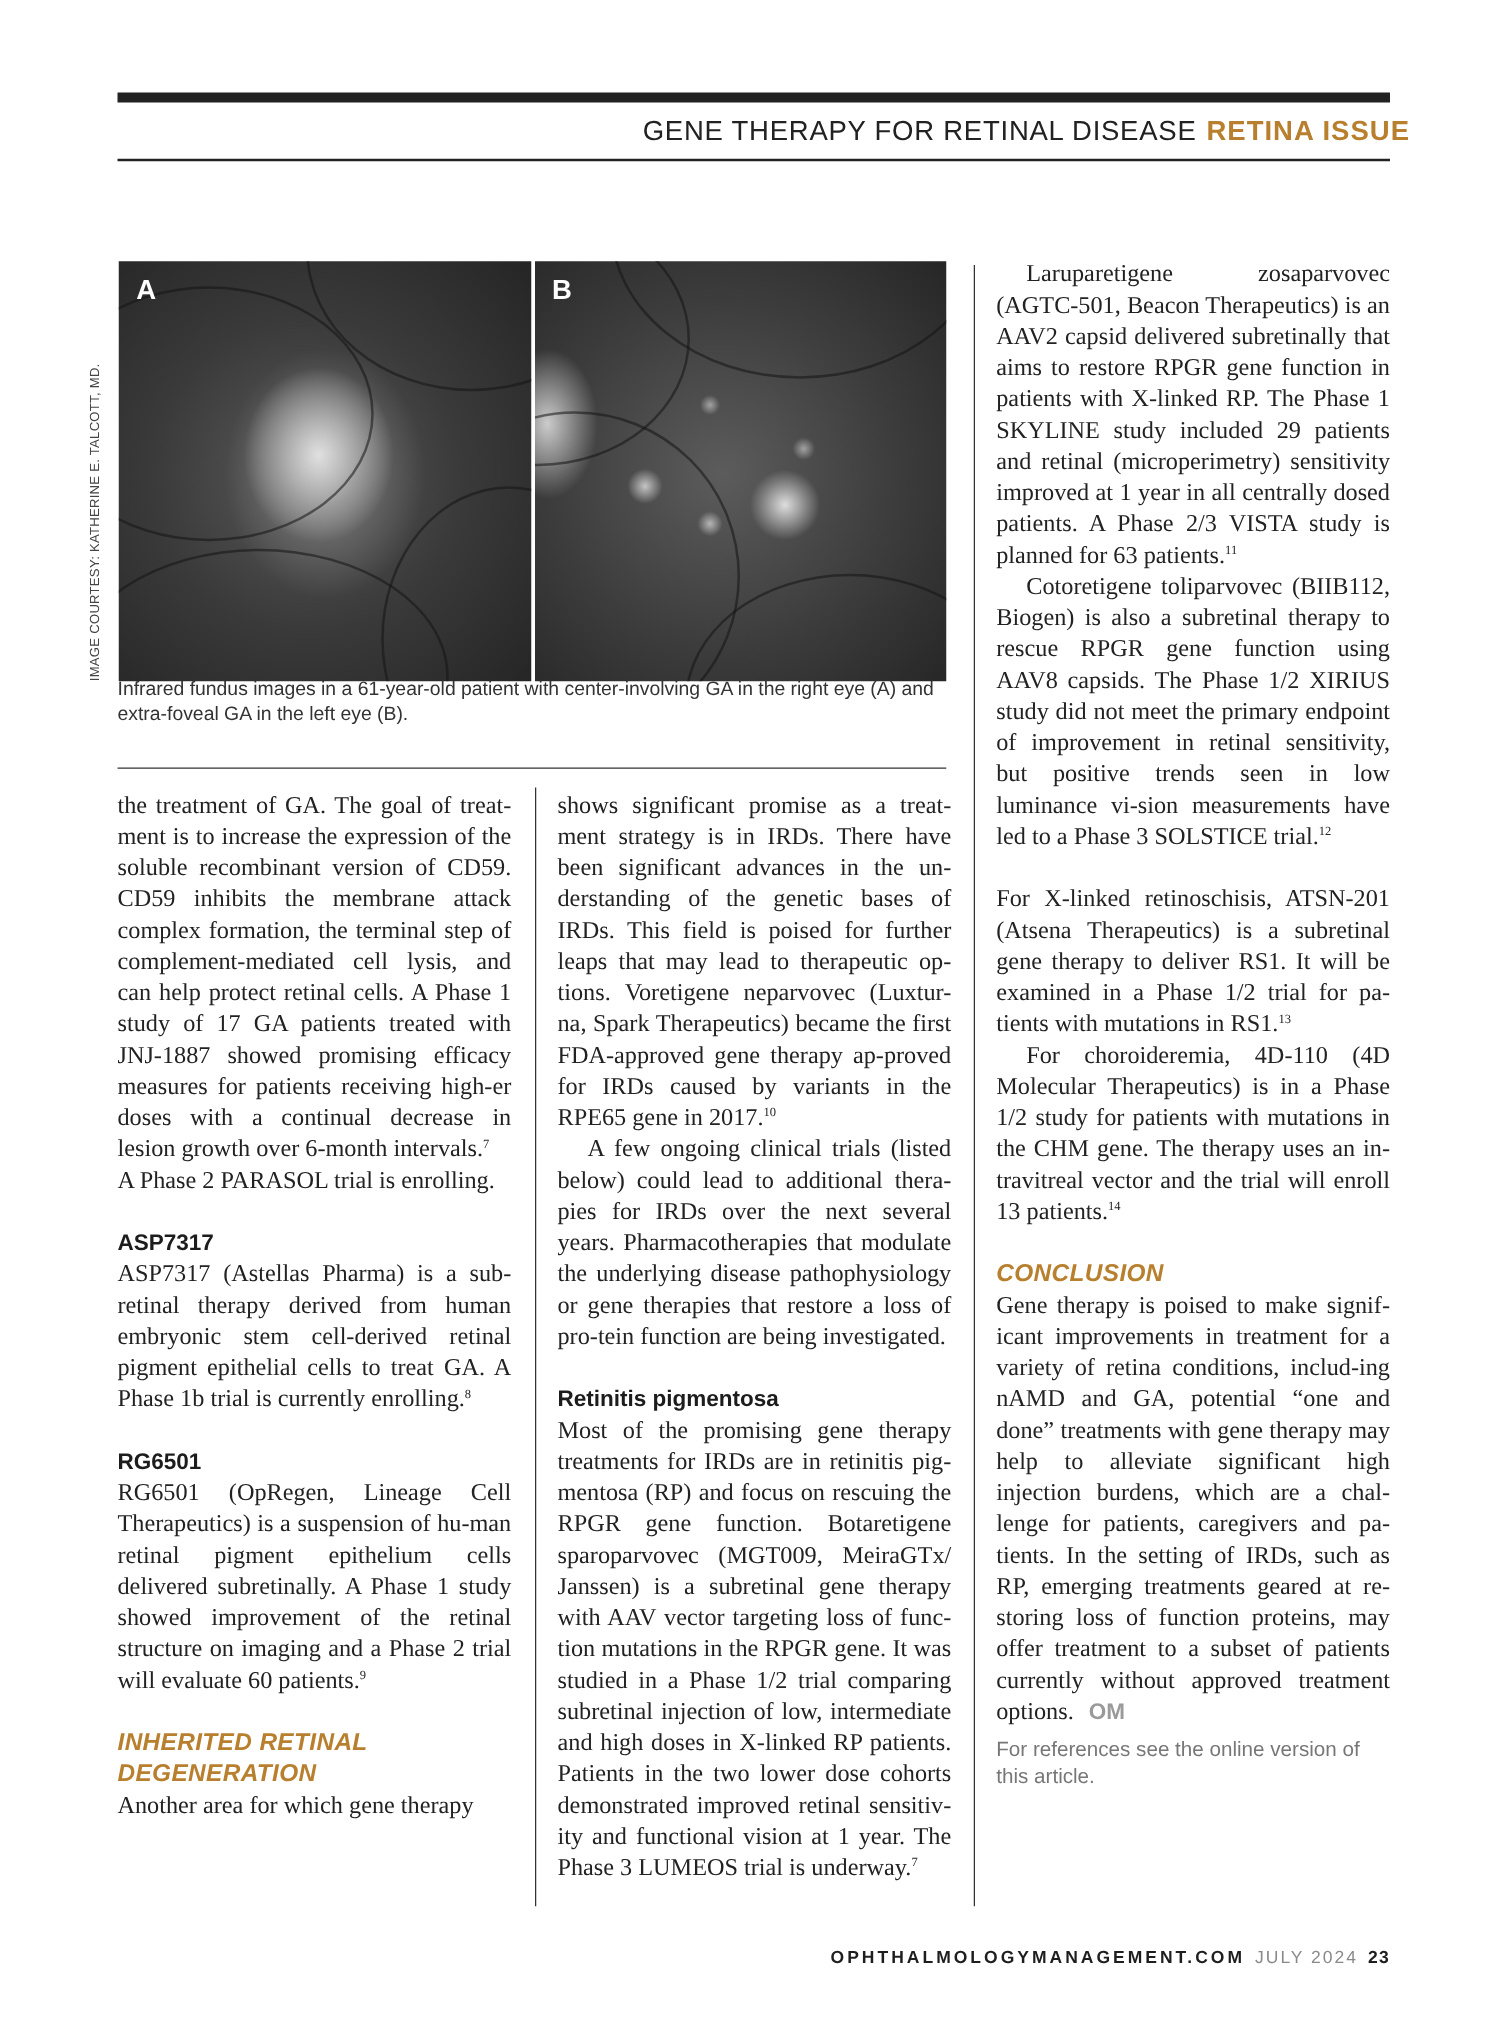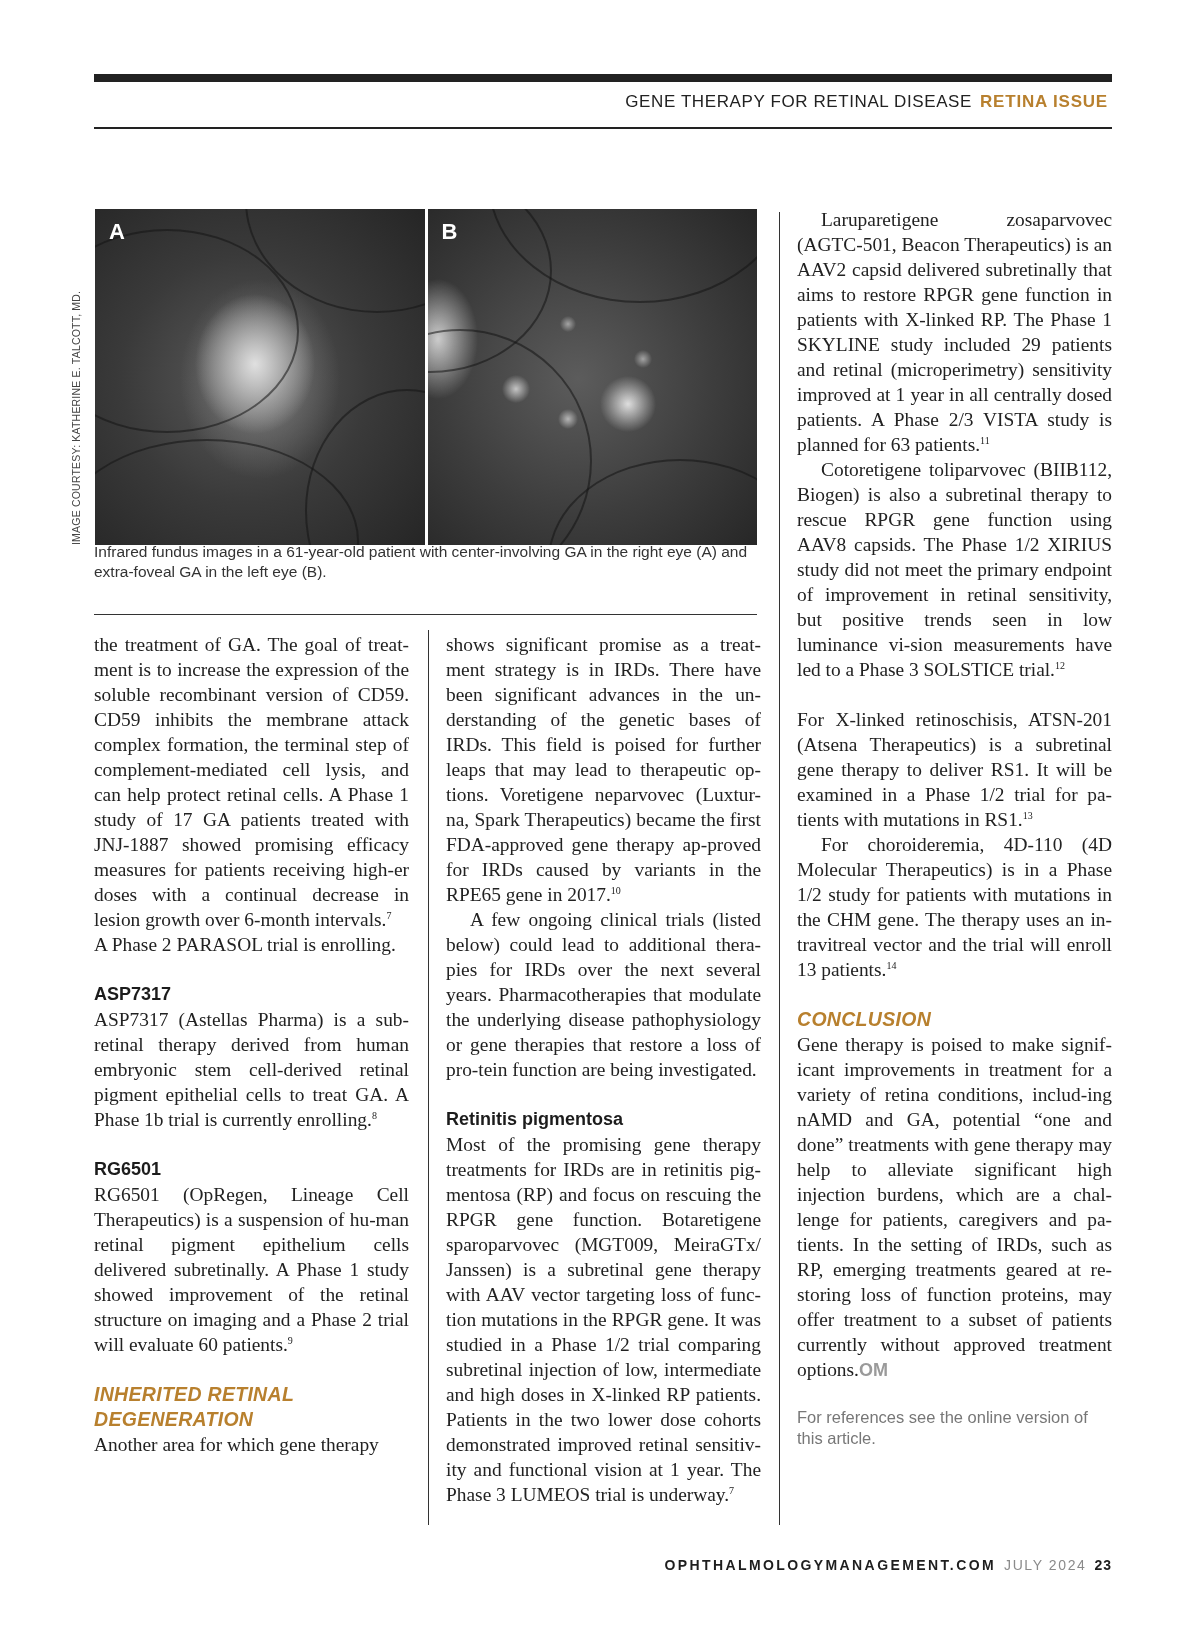--- a/index.html
+++ b/index.html
@@ -1,18 +1,18 @@
 <!DOCTYPE html>
 <html><head>
 <meta charset="utf-8">
 <style>
   html, body { margin: 0; padding: 0; background: #fff; }
   body { width: 1200px; height: 1631px; position: relative; overflow: hidden; color: #1e1e1e; }
   .topbar { position: absolute; left: 94px; top: 74px; width: 1018px; height: 8px; background: #222; }
-  .runhead { position: absolute; right: 92px; top: 92px; font-family: "Liberation Sans", sans-serif; font-size: 17px; letter-spacing: 0.6px; color: #222; white-space: nowrap; }
+  .runhead { position: absolute; right: 72px; top: 92px; font-family: "Liberation Sans", sans-serif; font-size: 22px; letter-spacing: 0.6px; color: #222; white-space: nowrap; }
   .runhead .accent { color: #b8802e; font-weight: bold; margin-left: 8px; letter-spacing: 0.8px; }
   .rule-thin { position: absolute; left: 94px; top: 127px; width: 1018px; height: 2px; background: #222; }
 
   .credit { position: absolute; left: 70px; top: 545px; transform-origin: left top; transform: rotate(-90deg); font-family: "Liberation Sans", sans-serif; font-size: 10.5px; color: #444; white-space: nowrap; letter-spacing: 0.2px; }
 
   .figure { position: absolute; left: 95px; top: 209px; width: 662px; height: 336px; display: flex; gap: 3px; background: #fff; }
   .panel { position: relative; flex: 1; overflow: hidden; }
   .panel-a { background:
       radial-gradient(ellipse 60px 70px at 160px 155px, rgba(235,235,235,0.9), rgba(180,180,180,0.6) 60%, transparent 100%),
       radial-gradient(ellipse 80px 100px at 165px 170px, rgba(150,150,150,0.7), transparent 100%),
@@ -33,22 +33,22 @@
 
   .vdiv { position: absolute; width: 1px; background: #333; }
 
   .col { position: absolute; width: 315px; font-family: "Liberation Serif", serif; font-size: 19.4px; line-height: 25px; color: #222; text-align: justify; hyphens: manual; }
   .col p { margin: 0; }
   .col p.indent { text-indent: 24px; }
   .col sup { font-size: 10px; line-height: 0; vertical-align: 7px; }
   .subhead { font-family: "Liberation Sans", sans-serif; font-weight: bold; font-size: 18px; line-height: 25px; color: #1c1c1c; text-align: left; }
   .section { font-family: "Liberation Sans", sans-serif; font-weight: bold; font-size: 19.5px; line-height: 25px; color: #b8802e; text-align: left; letter-spacing: 0.3px; font-style: italic; }
   .gap { height: 25px; }
-  .endmark { font-family: "Liberation Sans", sans-serif; font-weight: bold; color: #9a9a9a; font-size: 18px; margin-left: 0; }
-  .refs { font-family: "Liberation Sans", sans-serif; font-size: 16.5px; line-height: 21px; color: #777; text-align: left; margin-top: 24px; }
+  .endmark { font-family: "Liberation Sans", sans-serif; font-weight: bold; color: #9a9a9a; font-size: 18px; margin-left: 12px; }
+  .refs { font-family: "Liberation Sans", sans-serif; font-size: 16.5px; line-height: 21px; color: #777; text-align: left; margin-top: 8px; }
 
   .footer { position: absolute; right: 88px; top: 1557px; font-family: "Liberation Sans", sans-serif; font-size: 14px; white-space: nowrap; }
   .footer .site { font-weight: bold; letter-spacing: 2.4px; color: #1e1e1e; }
   .footer .date { color: #8a8a8a; letter-spacing: 1.6px; margin-left: 8px; }
   .footer .page { font-weight: bold; color: #1e1e1e; margin-left: 8px; letter-spacing: 1px; }
 </style>
 </head>
 <body>
 
 <div class="topbar"></div>

